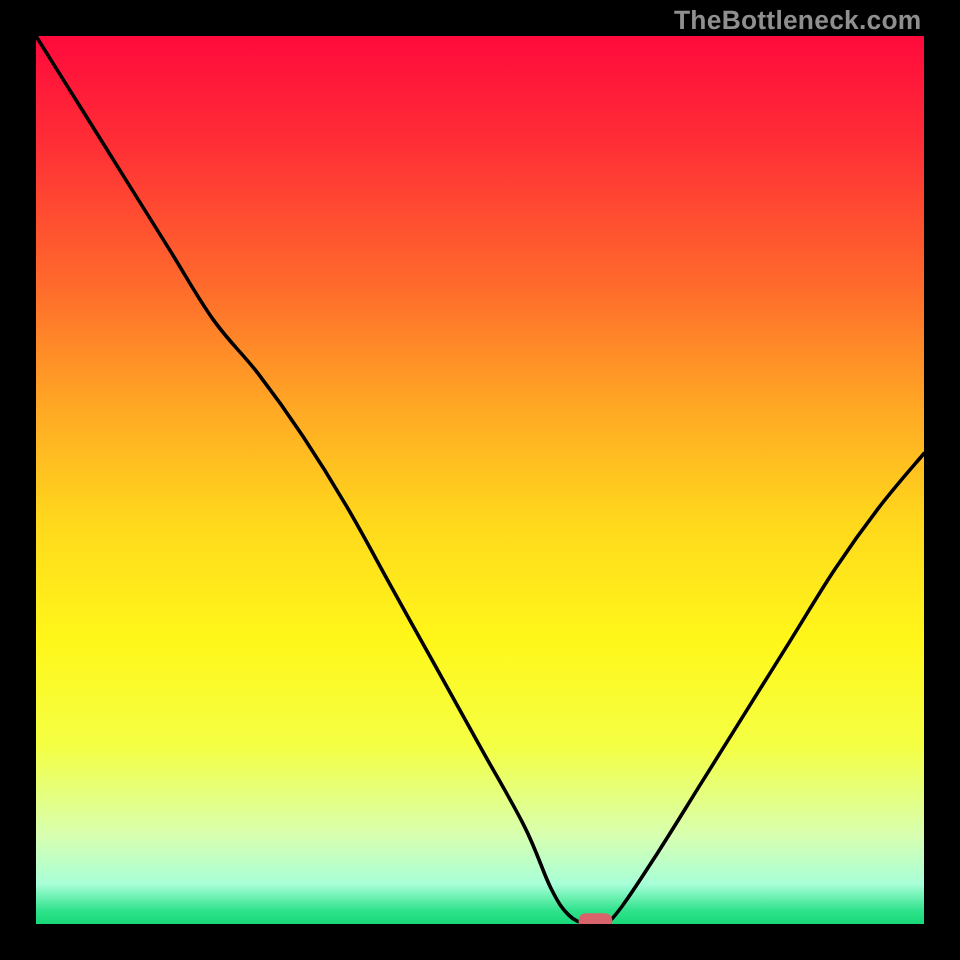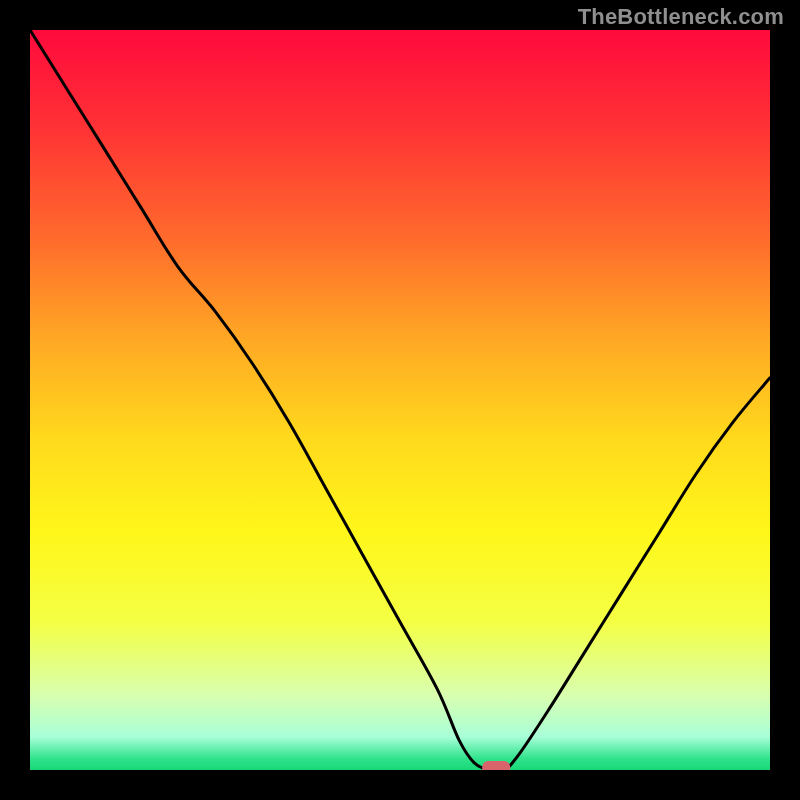--- a/index.html
+++ b/index.html
@@ -22,21 +22,21 @@
     position: absolute;
     top: 30px;
     left: 30px;
     width: 740px;
     height: 740px;
     overflow: hidden;
   }
   .watermark {
     position: absolute;
     top: 4px;
-    right: 16px;
+    right: 32px;
     font-family: Arial, Helvetica, sans-serif;
     font-size: 22px;
     font-weight: 600;
     color: #8f8f8f;
     letter-spacing: 0.2px;
   }
   svg {
     display: block;
   }
 </style>

